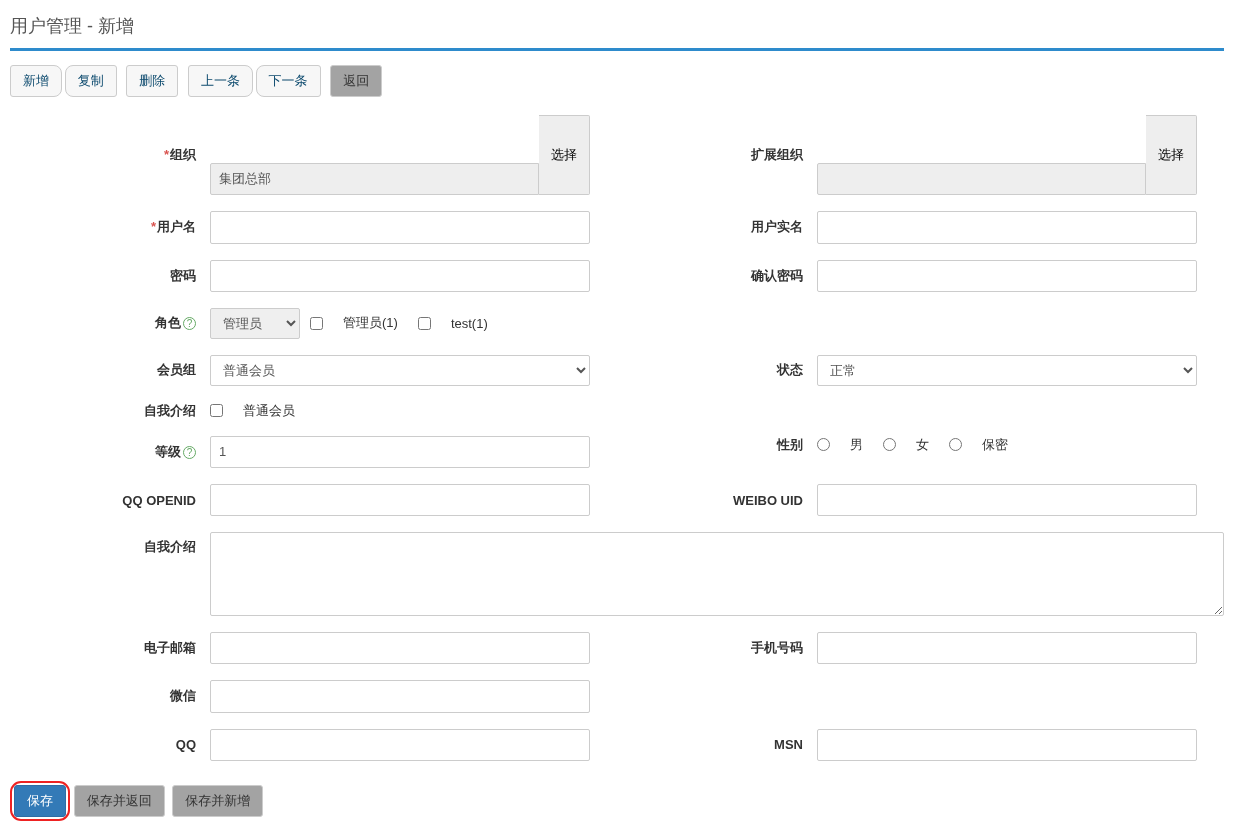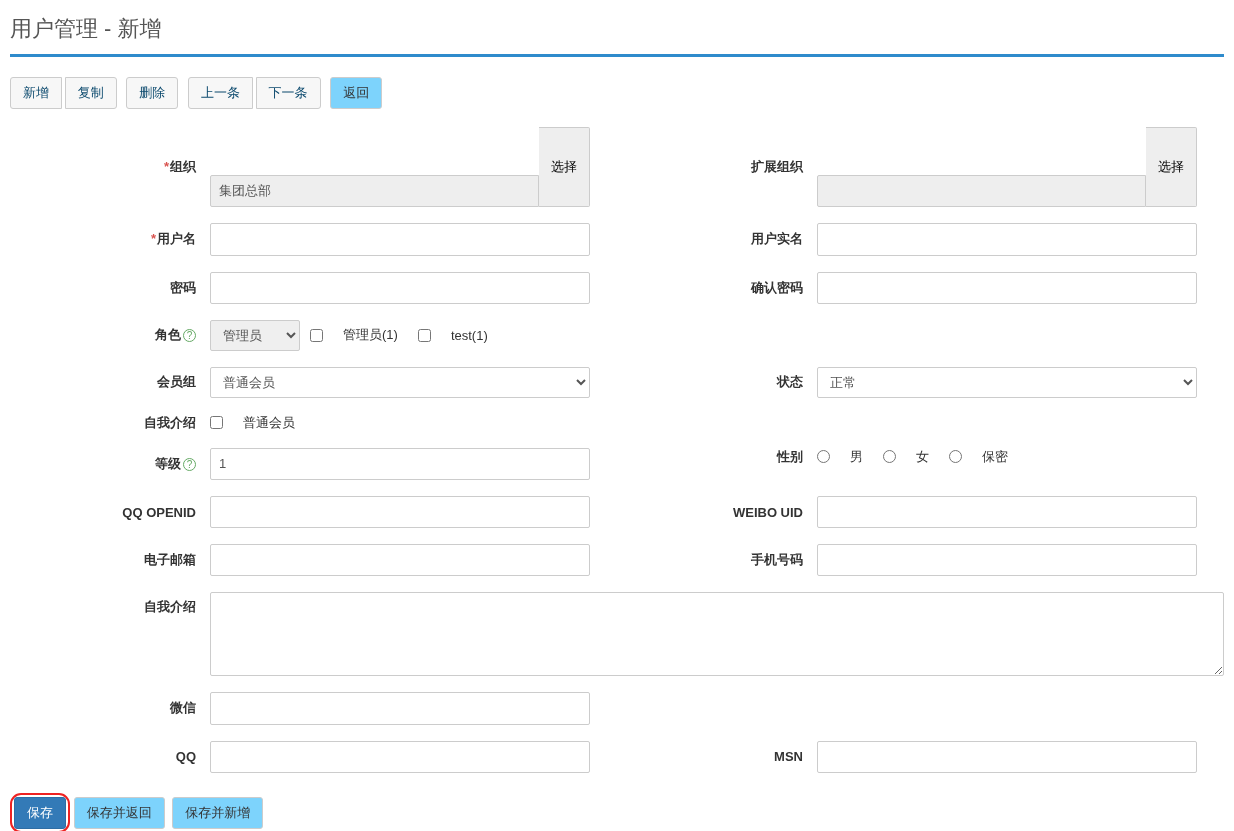--- a/index.html
+++ b/index.html
@@ -4,50 +4,50 @@
 <style>
 * { box-sizing: border-box; margin: 0; padding: 0; }
 body {
   font-family: "Helvetica Neue", Helvetica, Arial, "Microsoft YaHei", sans-serif;
   font-size: 13px;
   color: #333;
   background: #fff;
   padding: 8px 10px 20px 10px;
 }
 .page-title {
-  font-size: 22px;
+  font-size: 18px;
   font-weight: 400;
   color: #555;
   padding: 6px 0 10px 0;
   border-bottom: 3px solid #2e8bcc;
-  margin-bottom: 20px;
+  margin-bottom: 14px;
 }
 .toolbar {
   margin-bottom: 18px;
 }
 .btn {
   display: inline-block;
   padding: 6px 12px;
   font-size: 13px;
   line-height: 1.4;
   color: #333;
-  background: #7dd3fc;
+  background: #a3a3a3;
   border: 1px solid #ccc;
   border-radius: 3px;
   cursor: pointer;
   vertical-align: middle;
 }
 .btn:disabled, .btn.disabled {
   color: #0c4a6e;
   background: #f7f7f7;
   cursor: not-allowed;
 }
 .btn + .btn { margin-left: 4px; }
 .btn-group { display: inline-block; margin-right: 6px; }
-.btn-group .btn { margin-left: -1px; border-radius: 0; }
+.btn-group .btn { margin-left: -1px; border-radius: 8px; }
 .btn-group .btn:first-child { margin-left: 0; border-top-left-radius:3px; border-bottom-left-radius:3px; }
 .btn-group .btn:last-child { border-top-right-radius:3px; border-bottom-right-radius:3px; }
 .btn-primary {
   color: #fff;
   background: #337ab7;
   border-color: #2e6da4;
 }
 .save-highlight {
   display: inline-block;
   border: 2px solid #e22;
@@ -307,39 +307,39 @@
     </div>
     <div class="form-col w-380 right-col-pad">
       <div class="form-label">WEIBO UID</div>
       <div class="form-control-wrap">
           <input type="text" value="" style="">
         </div>
     </div>
   </div>
 
   <div class="form-row">
-    <div class="form-col w-380">
-      <div class="form-label">电子邮箱</div>
-      <div class="form-control-wrap">
-          <input type="text" value="" style="">
-        </div>
-    </div>
-    <div class="form-col w-380 right-col-pad">
-      <div class="form-label">手机号码</div>
-      <div class="form-control-wrap">
-          <input type="text" value="" style="">
-        </div>
-    </div>
-  </div>
-
-  <div class="form-row">
     <div class="form-col full">
       <div class="form-label" style="align-self:flex-start;padding-top:6px">自我介绍</div>
       <div class="form-control-wrap">
           <textarea style=""></textarea>
+        </div>
+    </div>
+  </div>
+
+  <div class="form-row">
+    <div class="form-col w-380">
+      <div class="form-label">电子邮箱</div>
+      <div class="form-control-wrap">
+          <input type="text" value="" style="">
+        </div>
+    </div>
+    <div class="form-col w-380 right-col-pad">
+      <div class="form-label">手机号码</div>
+      <div class="form-control-wrap">
+          <input type="text" value="" style="">
         </div>
     </div>
   </div>
 
   <div class="form-row">
     <div class="form-col w-380 right-col-pad">
       <div class="form-label">微信</div>
       <div class="form-control-wrap">
           <input type="text" value="" style="">
         </div>

